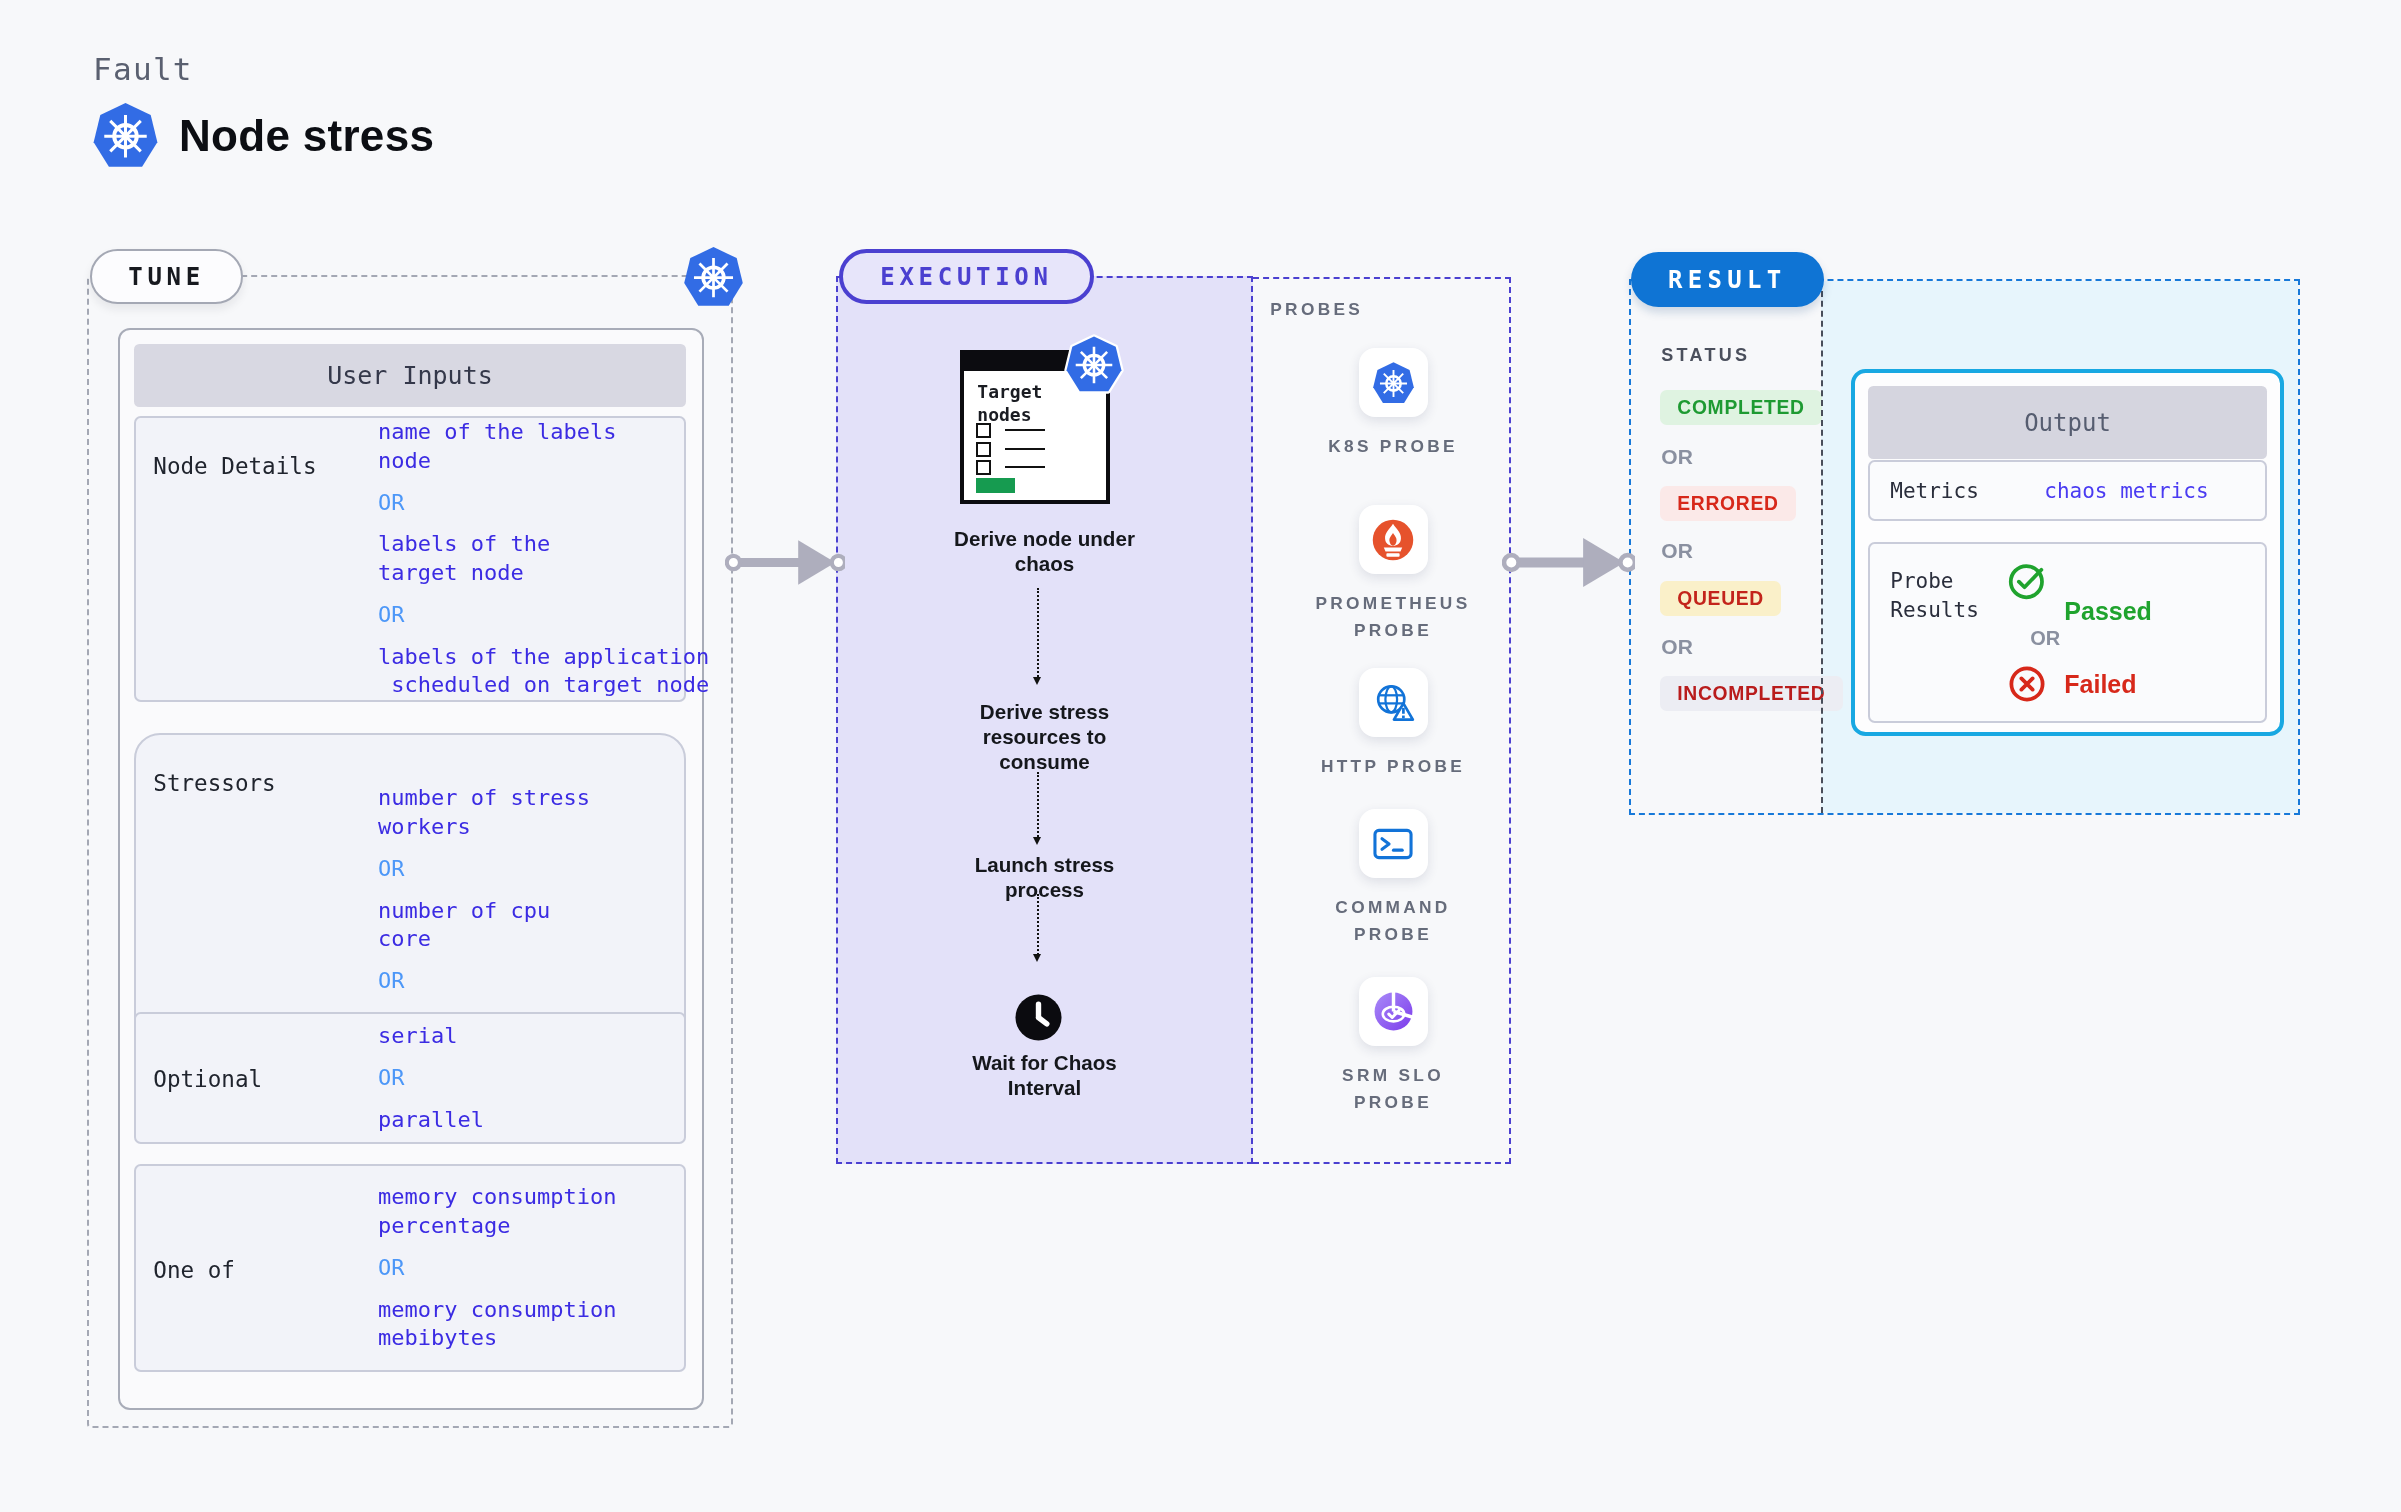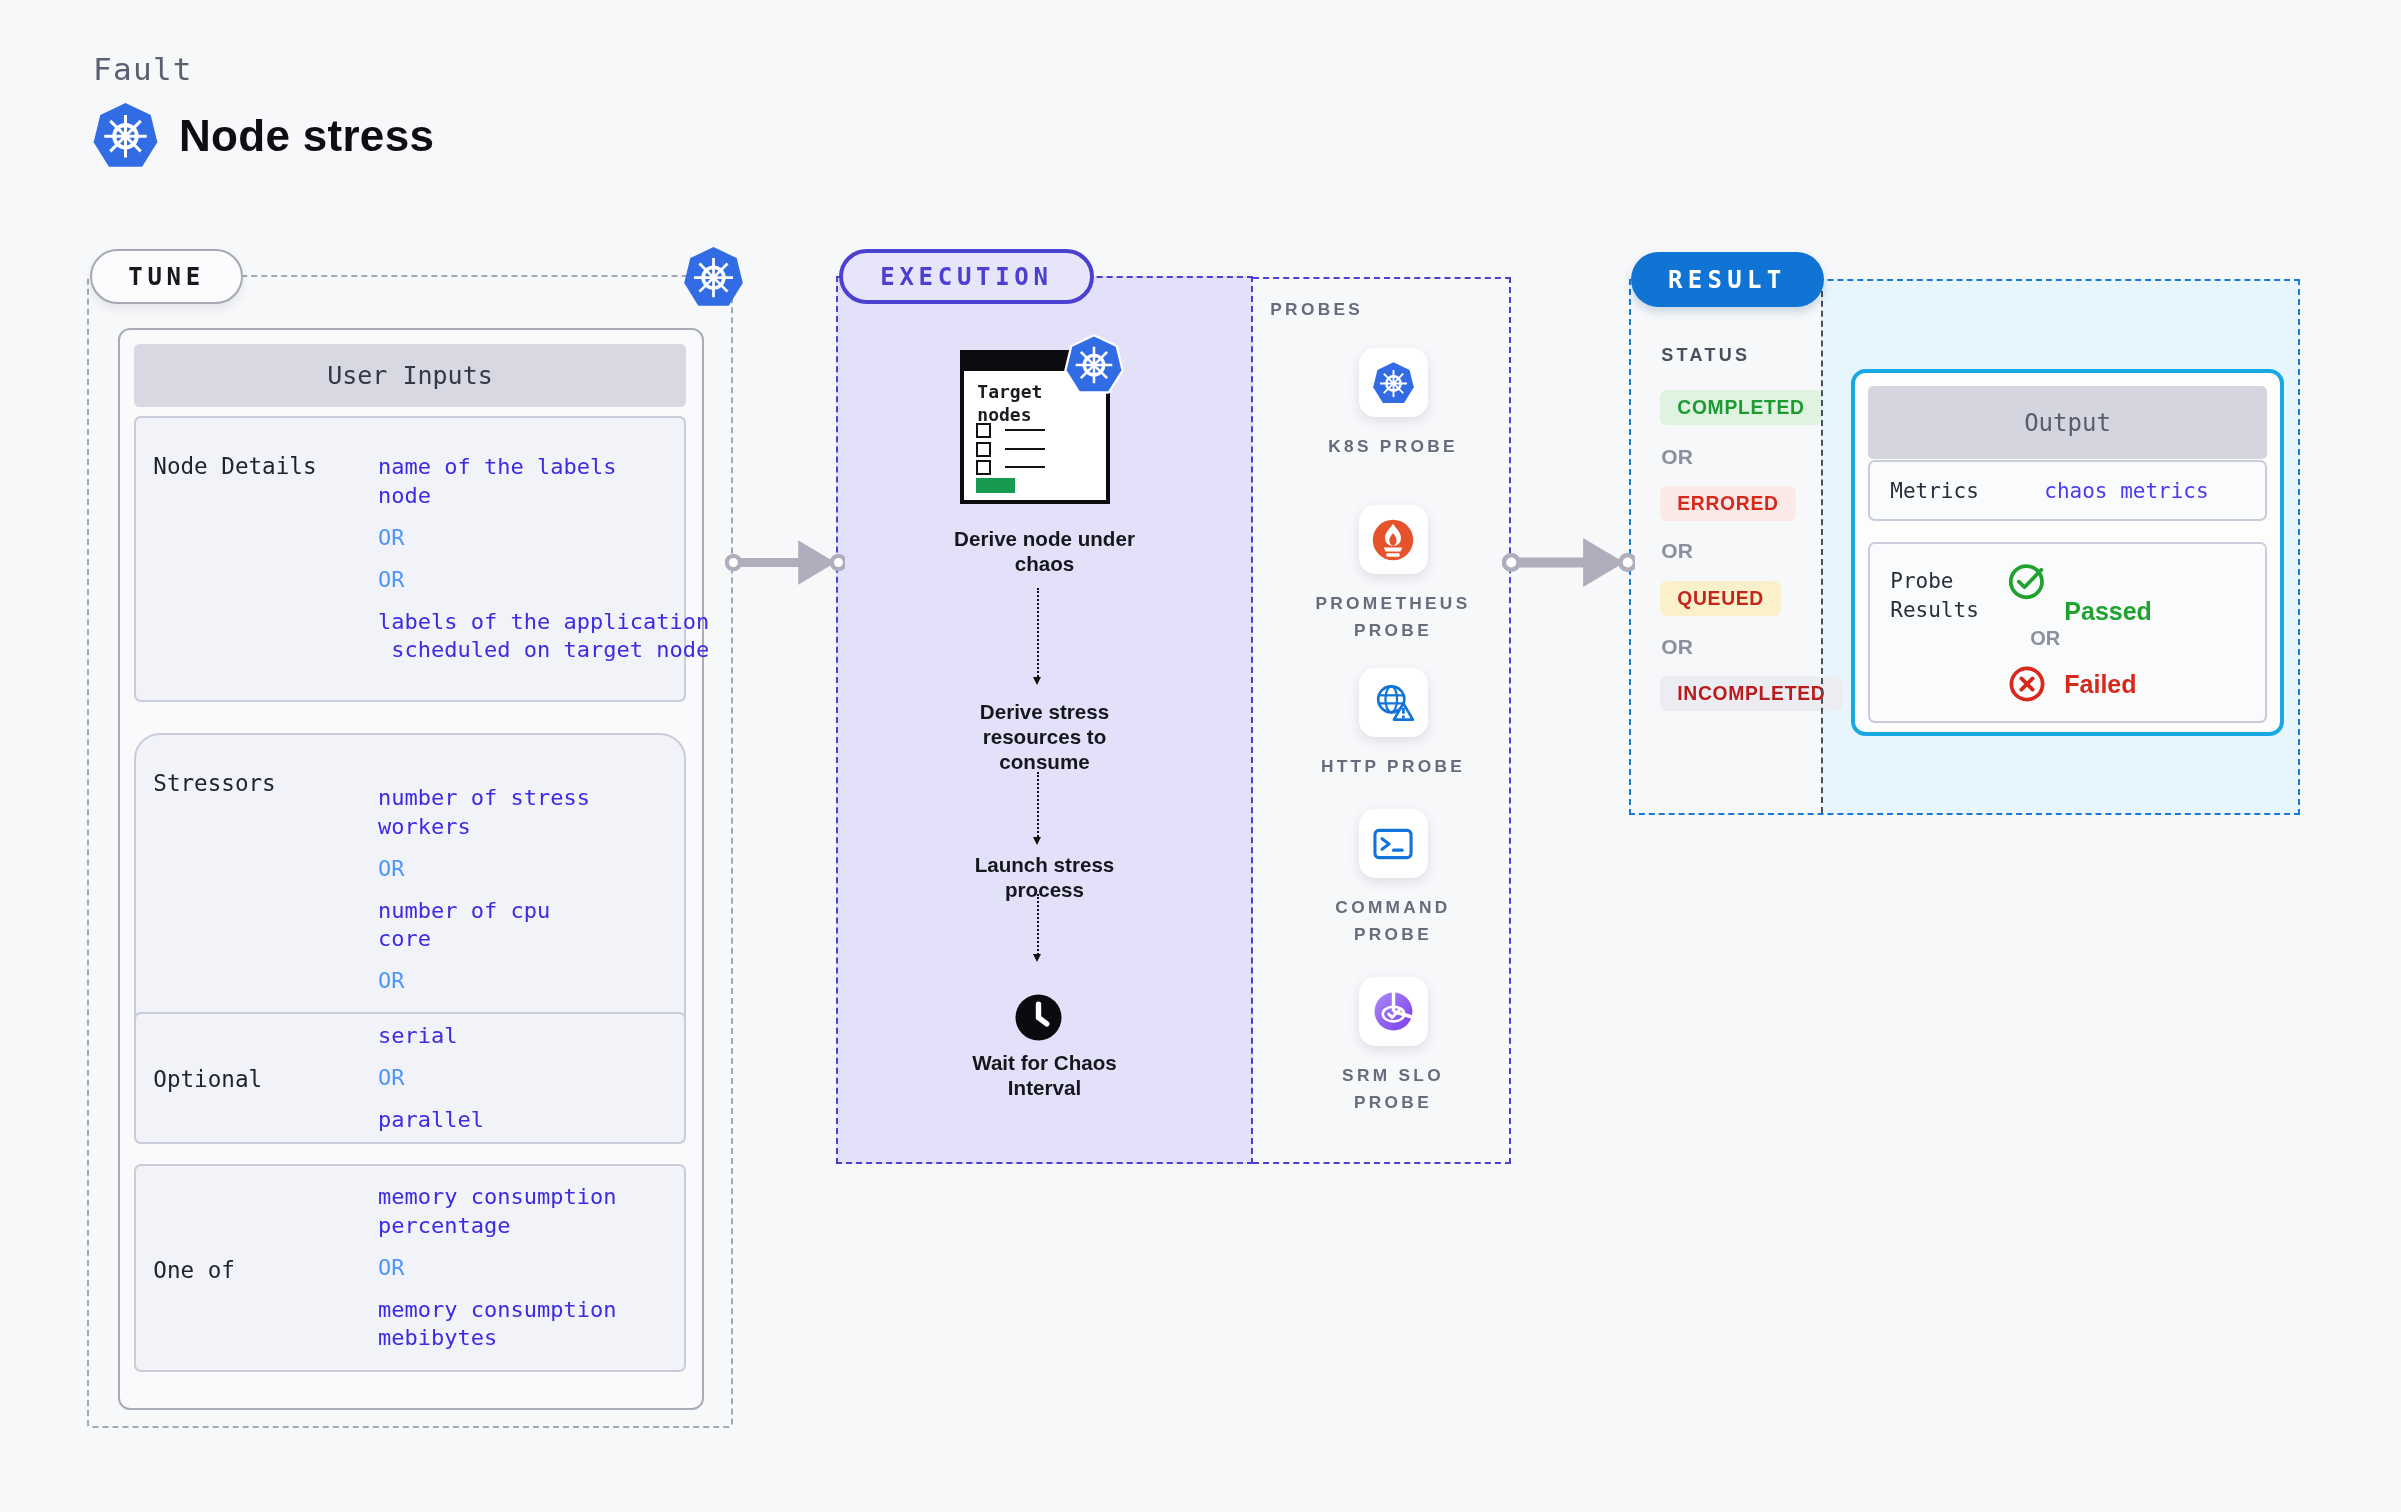--- a/index.html
+++ b/index.html
@@ -243,20 +243,22 @@
 
     <div class="inputs-card">
       <div class="inputs-header mono">User Inputs</div>
 
       <div class="input-row row-node-details">
         <div class="row-label">Node Details</div>
         <div class="row-values">
           <div class="val pre">name of the labels
 node</div>
           <div class="or-blue">OR</div>
+          <div class="val pre">labels of the
+target node</div>
           <div class="or-blue">OR</div>
           <div class="val pre">labels of the application
  scheduled on target node</div>
         </div>
       </div>
 
       <div class="input-row row-stressors">
         <div class="row-label">Stressors</div>
         <div class="row-values">
           <div class="val pre">number of stress

